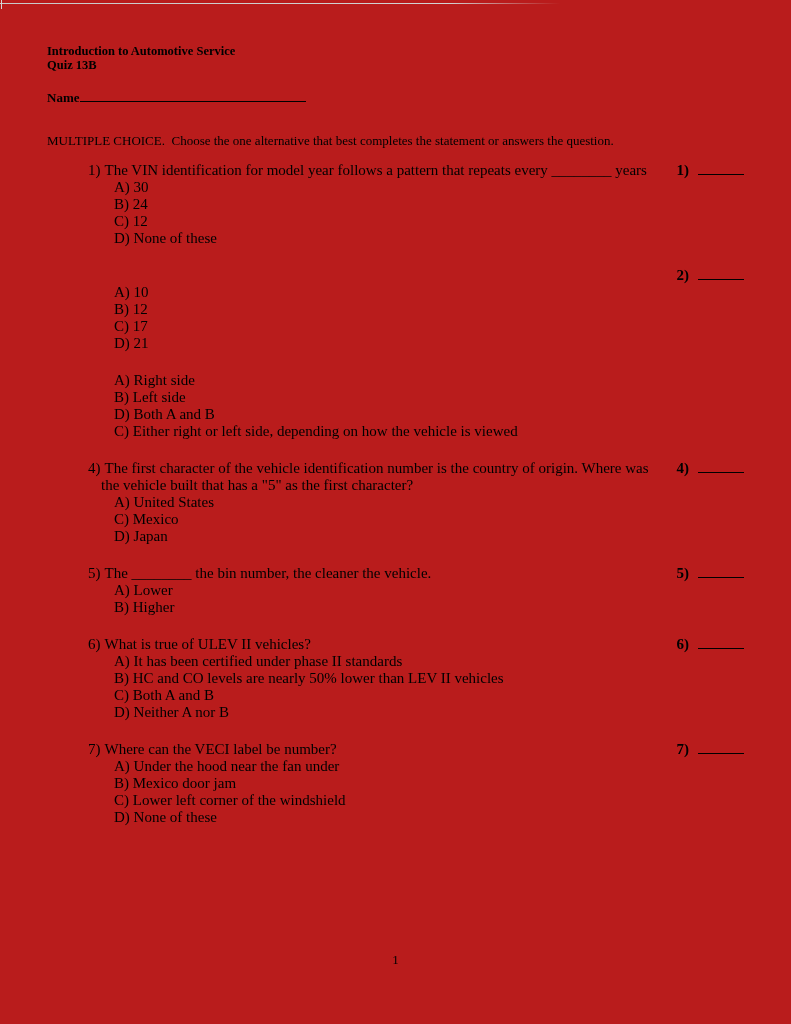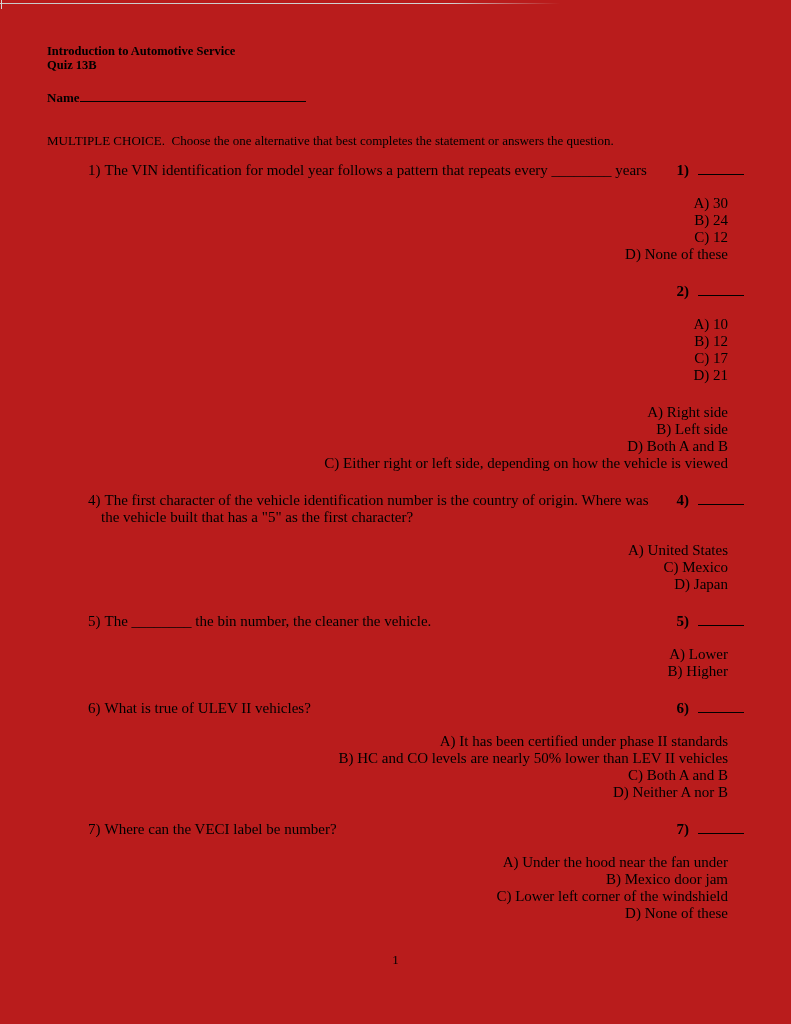--- a/index.html
+++ b/index.html
@@ -69,23 +69,22 @@
   .ans-num { font-weight: bold; }
   .ans-line {
     display: inline-block;
     width: 46px;
     height: 12px;
     border-bottom: 1.5px solid #000;
     margin-left: 9px;
   }
   .options {
     list-style: none;
-    margin: 16px;
+    margin: 0;
     padding: 0 0 0 26px;
-    text-align: right;
   }
   .page-number {
     position: absolute;
     bottom: 56px;
     left: 0; right: 0;
     text-align: center;
     font-size: 13px;
   }
 </style>
 </head>

